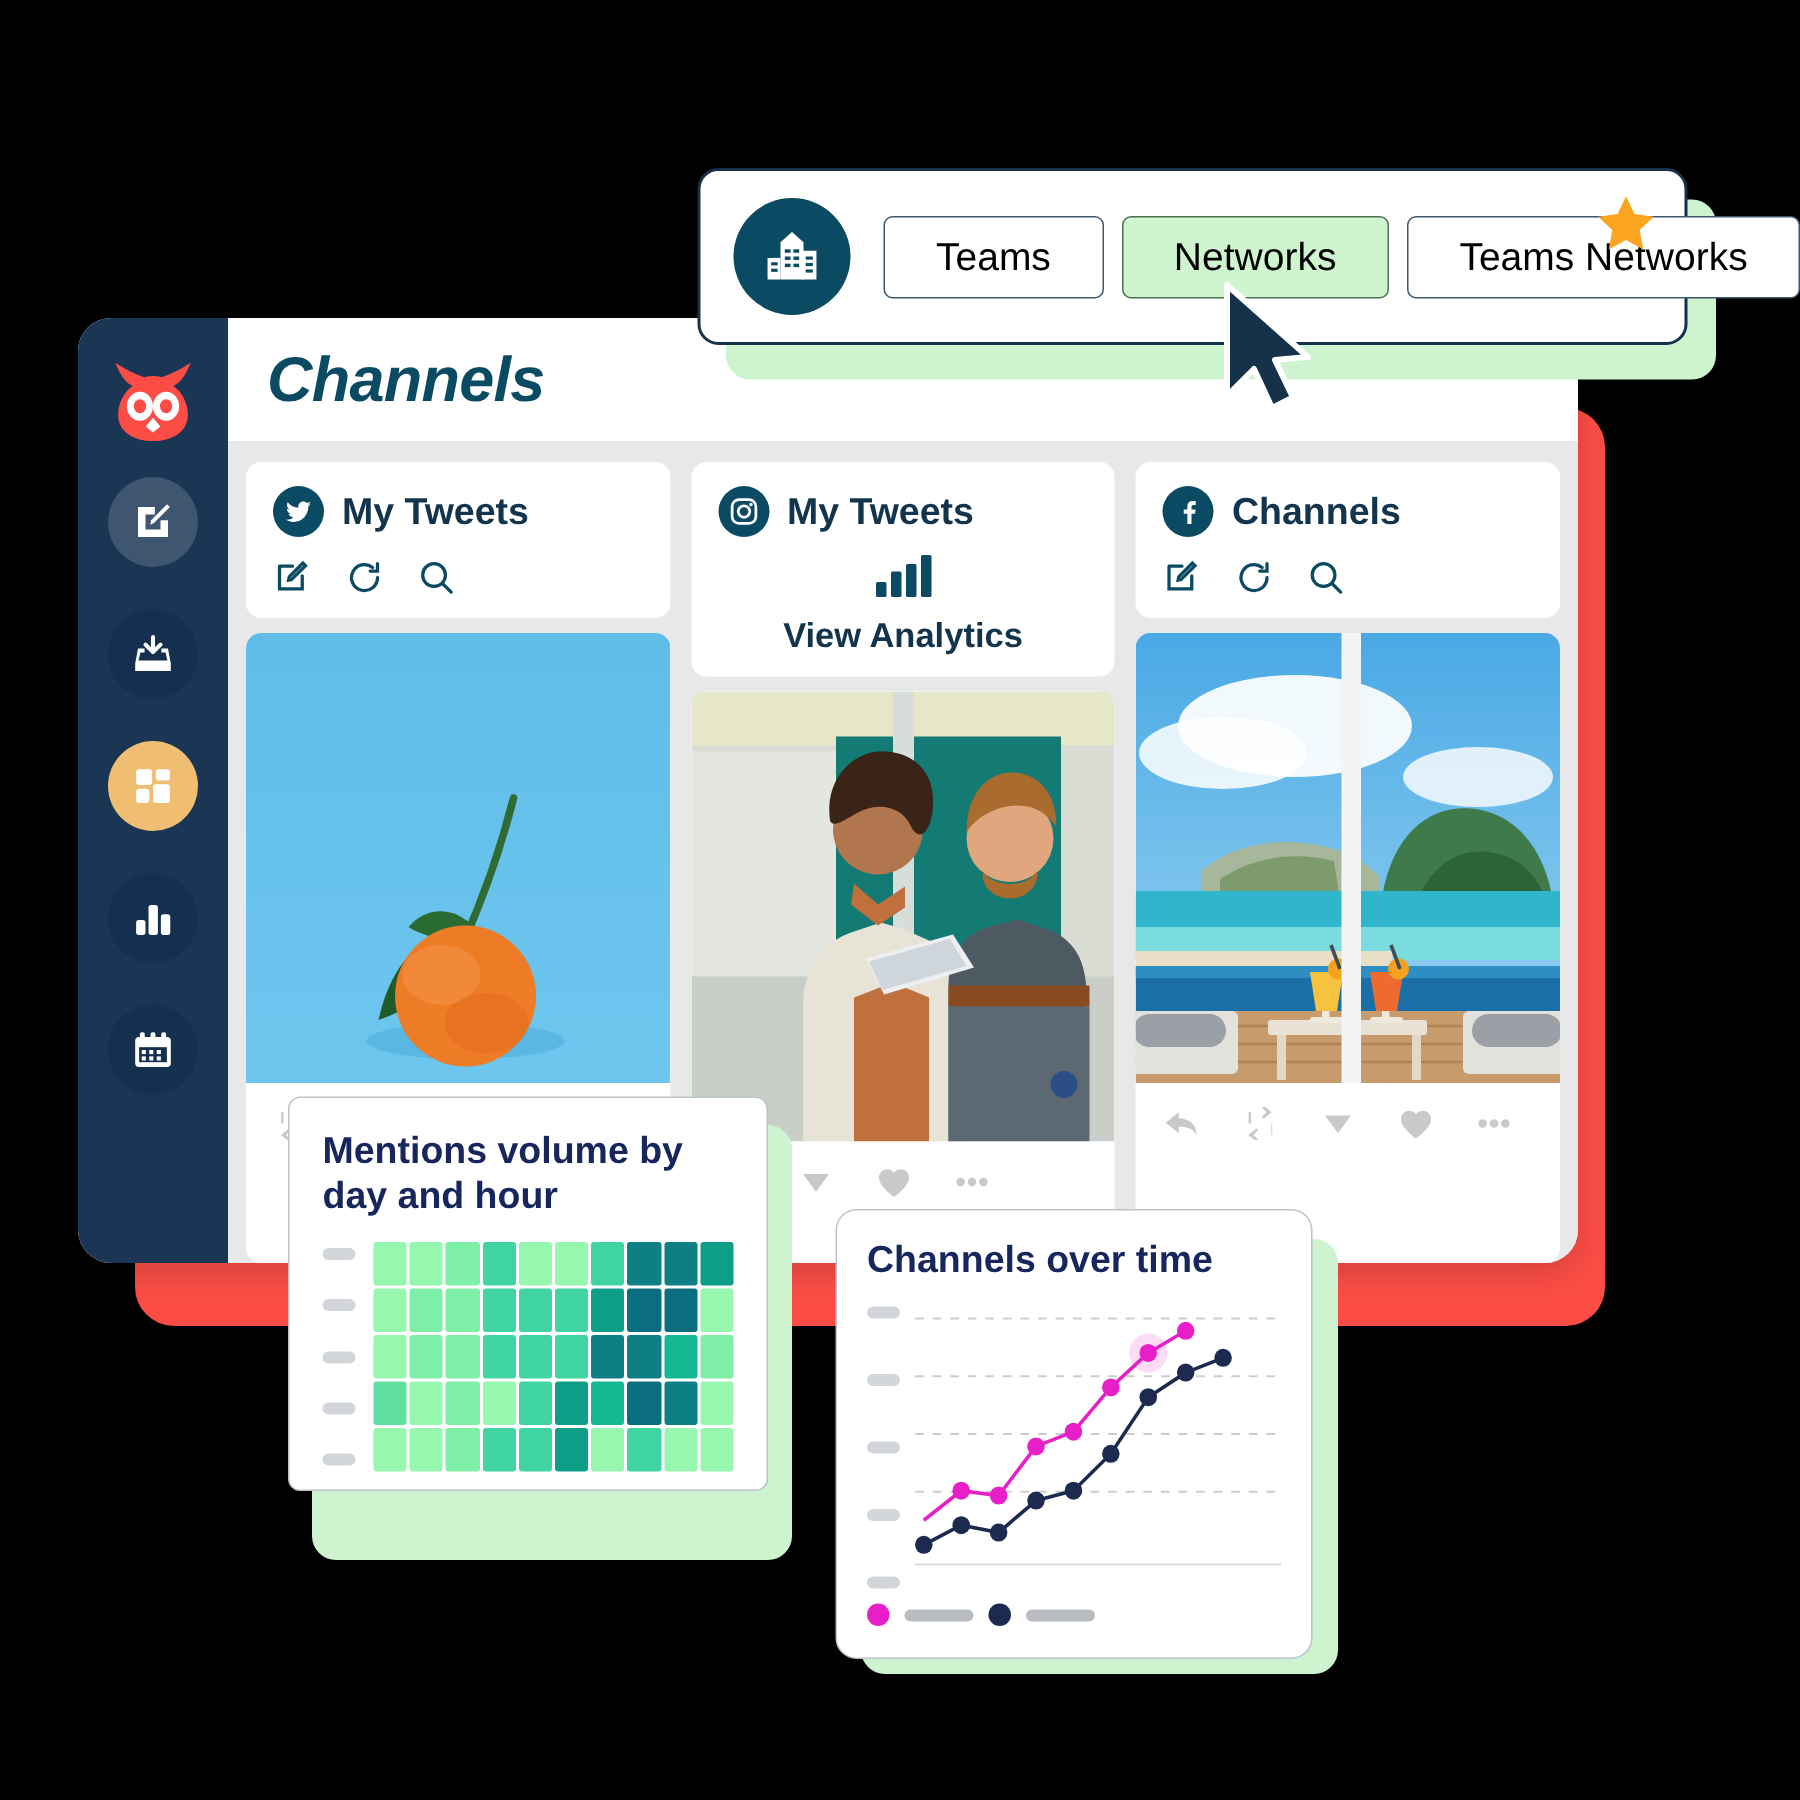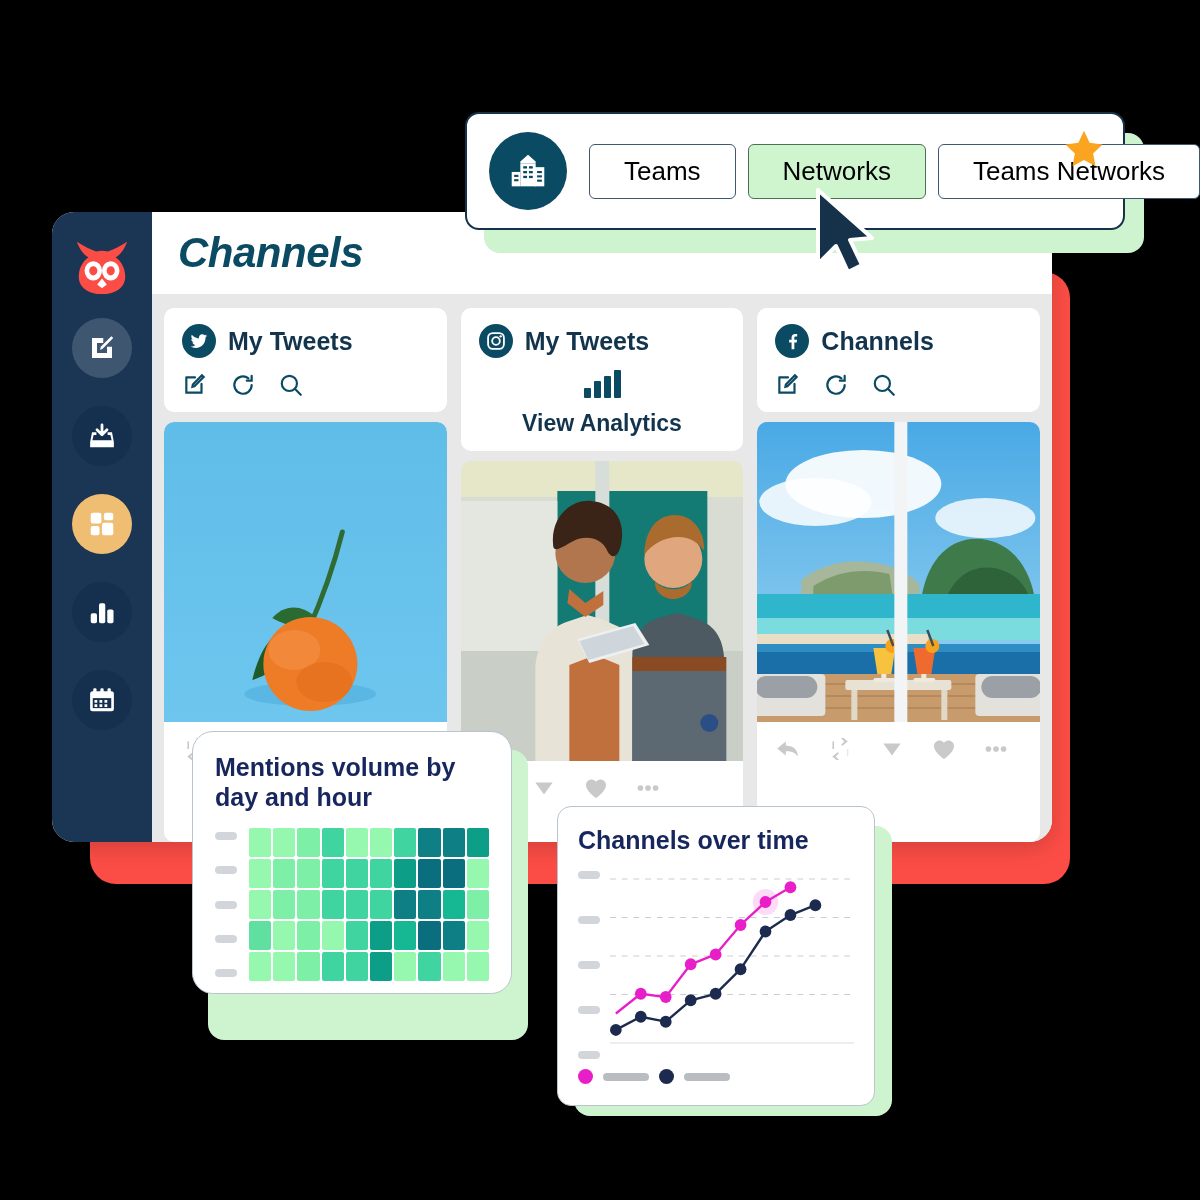--- a/index.html
+++ b/index.html
@@ -111,21 +111,21 @@
   .cursor { position: absolute; left: 812px; top: 188px; width: 64px; height: 92px; }
 
   
   .heat-shadow {
     position: absolute; left: 208px; top: 750px;
     width: 320px; height: 290px; background: #CDF3CF; border-radius: 16px;
   }
   .heat-card {
     position: absolute; left: 192px; top: 731px;
     width: 320px; height: 263px; background: #fff;
-    border: 1.6px solid #B9C4CC; border-radius: 21px; padding: 20px 22px;
+    border: 1.6px solid #B9C4CC; border-radius: 8px; padding: 20px 22px;
   }
   .card-title { font-size: 25px; font-weight: 700; color: #17275E; line-height: 1.2; }
   .heat-wrap { display: flex; gap: 12px; margin-top: 16px; }
   .heat-ylabels { display: flex; flex-direction: column; justify-content: space-between; padding: 4px 0; }
   .pill { width: 22px; height: 8px; border-radius: 4px; background: #D2D6DA; }
   .heat-grid { display: grid; grid-template-columns: repeat(10, 1fr); gap: 2px; flex: 1; }
   .heat-grid div { height: 29px; border-radius: 2px; }
 
   
   .line-shadow {

